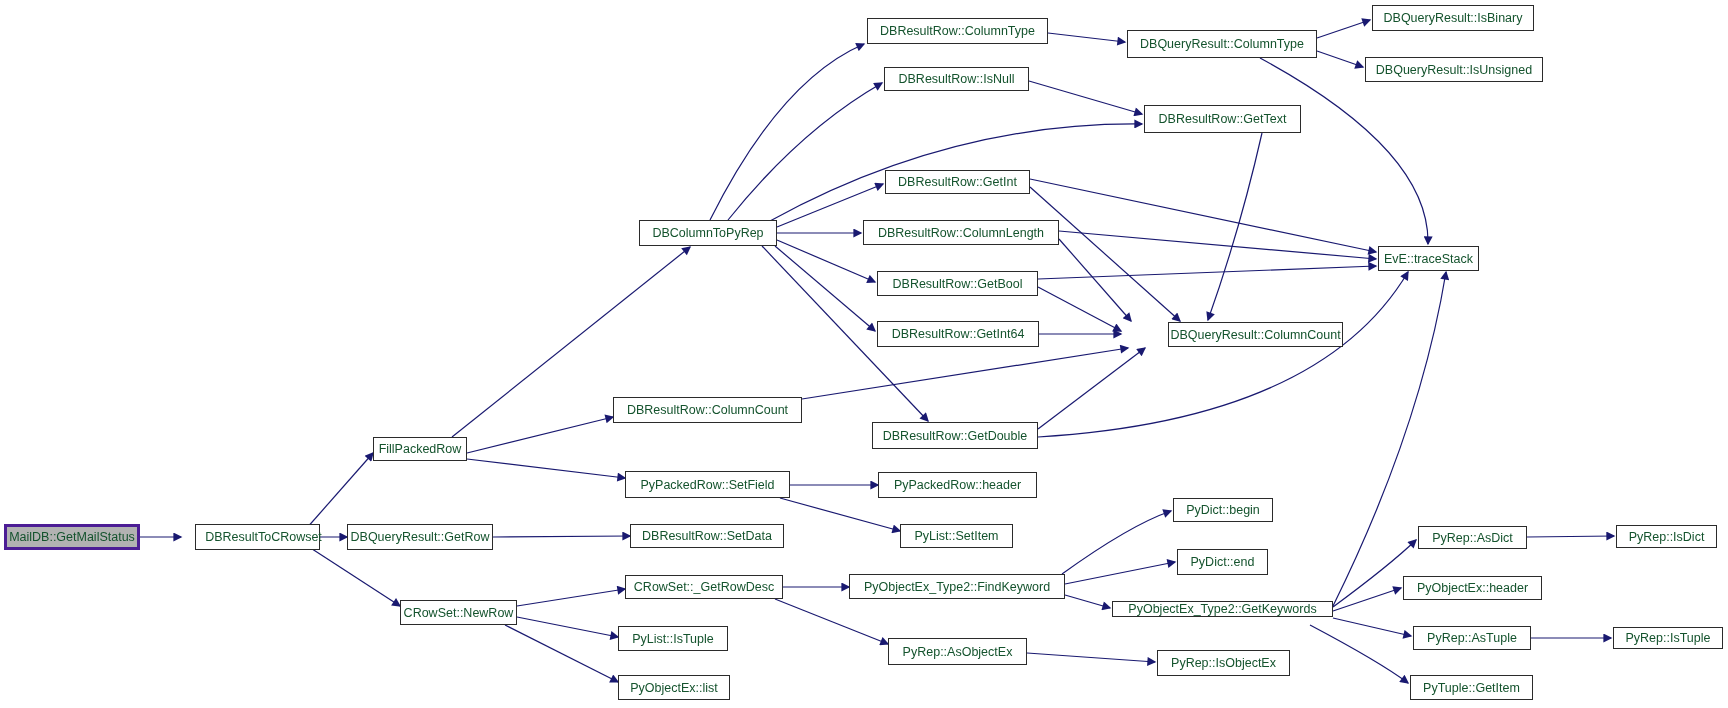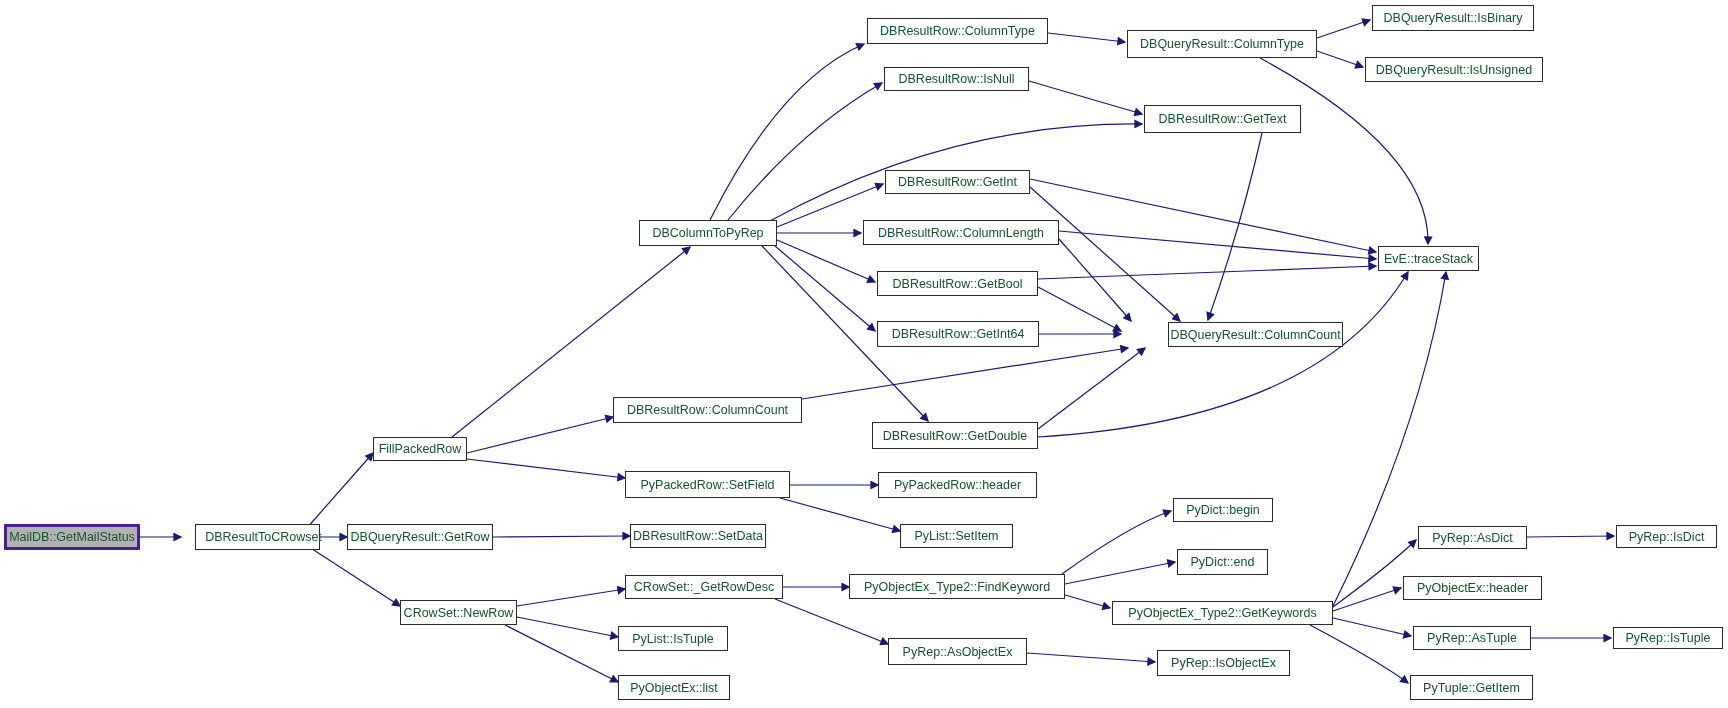--- a/index.html
+++ b/index.html
@@ -73,41 +73,41 @@
       <path d="M1531,638 L1611,638" fill="none" stroke="#191970" stroke-width="1.2" marker-end="url(#arr)"></path>
     </svg>
 <div class="node root" style="left: 4px; top: 524px; width: 136px; height: 26px;">MailDB::GetMailStatus</div>
     <div class="node" style="left: 195px; top: 524px; width: 125px; height: 26px; padding-left: 12px;">DBResultToCRowset</div>
     <div class="node" style="left: 347px; top: 524px; width: 146px; height: 26px;">DBQueryResult::GetRow</div>
     <div class="node" style="left: 373px; top: 437px; width: 94px; height: 24px;">FillPackedRow</div>
     <div class="node" style="left: 400px; top: 600px; width: 117px; height: 25px;">CRowSet::NewRow</div>
     <div class="node" style="left: 639px; top: 220px; width: 138px; height: 26px;">DBColumnToPyRep</div>
     <div class="node" style="left: 613px; top: 397px; width: 189px; height: 26px;">DBResultRow::ColumnCount</div>
     <div class="node" style="left: 625px; top: 471px; width: 165px; height: 27px;">PyPackedRow::SetField</div>
-    <div class="node" style="left: 630px; top: 524px; width: 136px; height: 24px;">DBResultRow::SetData</div>
+    <div class="node" style="left: 630px; top: 524px; width: 154px; height: 24px;">DBResultRow::SetData</div>
     <div class="node" style="left: 625px; top: 575px; width: 158px; height: 24px;">CRowSet::_GetRowDesc</div>
     <div class="node" style="left: 618px; top: 626px; width: 110px; height: 25px;">PyList::IsTuple</div>
     <div class="node" style="left: 618px; top: 675px; width: 112px; height: 25px;">PyObjectEx::list</div>
     <div class="node" style="left: 867px; top: 18px; width: 181px; height: 26px;">DBResultRow::ColumnType</div>
     <div class="node" style="left: 884px; top: 67px; width: 145px; height: 24px;">DBResultRow::IsNull</div>
     <div class="node" style="left: 885px; top: 170px; width: 145px; height: 24px;">DBResultRow::GetInt</div>
     <div class="node" style="left: 863px; top: 220px; width: 196px; height: 25px;">DBResultRow::ColumnLength</div>
     <div class="node" style="left: 877px; top: 271px; width: 161px; height: 25px;">DBResultRow::GetBool</div>
     <div class="node" style="left: 877px; top: 321px; width: 162px; height: 26px;">DBResultRow::GetInt64</div>
     <div class="node" style="left: 872px; top: 422px; width: 166px; height: 27px;">DBResultRow::GetDouble</div>
     <div class="node" style="left: 878px; top: 472px; width: 159px; height: 26px;">PyPackedRow::header</div>
     <div class="node" style="left: 900px; top: 524px; width: 113px; height: 24px;">PyList::SetItem</div>
     <div class="node" style="left: 849px; top: 574px; width: 216px; height: 25px;">PyObjectEx_Type2::FindKeyword</div>
     <div class="node" style="left: 888px; top: 638px; width: 139px; height: 27px;">PyRep::AsObjectEx</div>
     <div class="node" style="left: 1127px; top: 30px; width: 190px; height: 28px;">DBQueryResult::ColumnType</div>
     <div class="node" style="left: 1144px; top: 105px; width: 157px; height: 28px;">DBResultRow::GetText</div>
     <div class="node" style="left: 1123px; top: 322px; width: 175px; height: 25px; margin-left: 45px;">DBQueryResult::ColumnCount</div>
     <div class="node" style="left: 1173px; top: 498px; width: 100px; height: 24px;">PyDict::begin</div>
     <div class="node" style="left: 1177px; top: 549px; width: 91px; height: 26px;">PyDict::end</div>
-    <div class="node" style="left: 1112px; top: 601px; width: 221px; height: 24px;">PyObjectEx_Type2::GetKeywords</div>
+    <div class="node" style="left: 1112px; top: 601px; width: 221px; height: 16px;">PyObjectEx_Type2::GetKeywords</div>
     <div class="node" style="left: 1157px; top: 650px; width: 133px; height: 26px;">PyRep::IsObjectEx</div>
     <div class="node" style="left: 1372px; top: 5px; width: 162px; height: 26px;">DBQueryResult::IsBinary</div>
     <div class="node" style="left: 1365px; top: 57px; width: 178px; height: 25px;">DBQueryResult::IsUnsigned</div>
     <div class="node" style="left: 1378px; top: 246px; width: 101px; height: 25px;">EvE::traceStack</div>
     <div class="node" style="left: 1418px; top: 526px; width: 109px; height: 23px;">PyRep::AsDict</div>
     <div class="node" style="left: 1403px; top: 576px; width: 139px; height: 24px;">PyObjectEx::header</div>
     <div class="node" style="left: 1413px; top: 626px; width: 118px; height: 24px;">PyRep::AsTuple</div>
     <div class="node" style="left: 1410px; top: 675px; width: 123px; height: 25px;">PyTuple::GetItem</div>
     <div class="node" style="left: 1616px; top: 525px; width: 101px; height: 23px;">PyRep::IsDict</div>
     <div class="node" style="left: 1613px; top: 627px; width: 110px; height: 22px;">PyRep::IsTuple</div>

